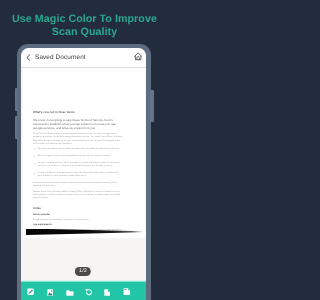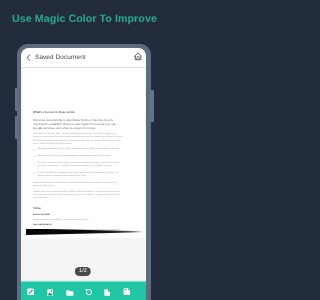--- a/index.html
+++ b/index.html
@@ -60,20 +60,21 @@
   .tbline{position:absolute;left:0;top:232.6px;width:125px;height:1.6px;
           background:linear-gradient(180deg,#f7f0f4 0%,#c4f4e8 42%,#62d8bf 100%);}
   .tbi{position:absolute;top:288.8px;}
 </style>
 </head>
 <body>
 
 <div id="root">
   <div class="banner">
     <div>Use Magic Color To Improve</div>
+    <div>Scan Quality</div>
   </div>
   <div class="bezel"></div>
   <div class="sbtn l" style="top:87.7px;height:23px"></div>
   <div class="sbtn l" style="top:116px;height:23px"></div>
   <div class="sbtn r" style="top:90px;height:32px"></div>
   <div class="screen">
     <div class="hdr">
       <svg class="back" viewBox="0 0 10 14">
         <path d="M7.6 1.3 L1.8 7 L7.6 12.7" fill="none" stroke="#3b3b3b" stroke-width="1.7" stroke-linecap="round" stroke-linejoin="round"></path>
       </svg>

